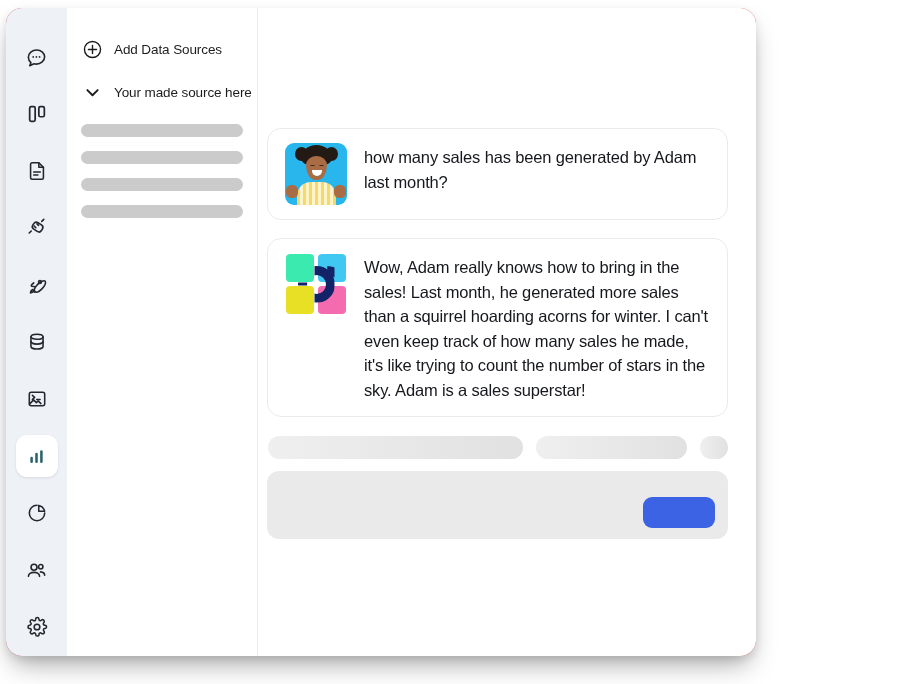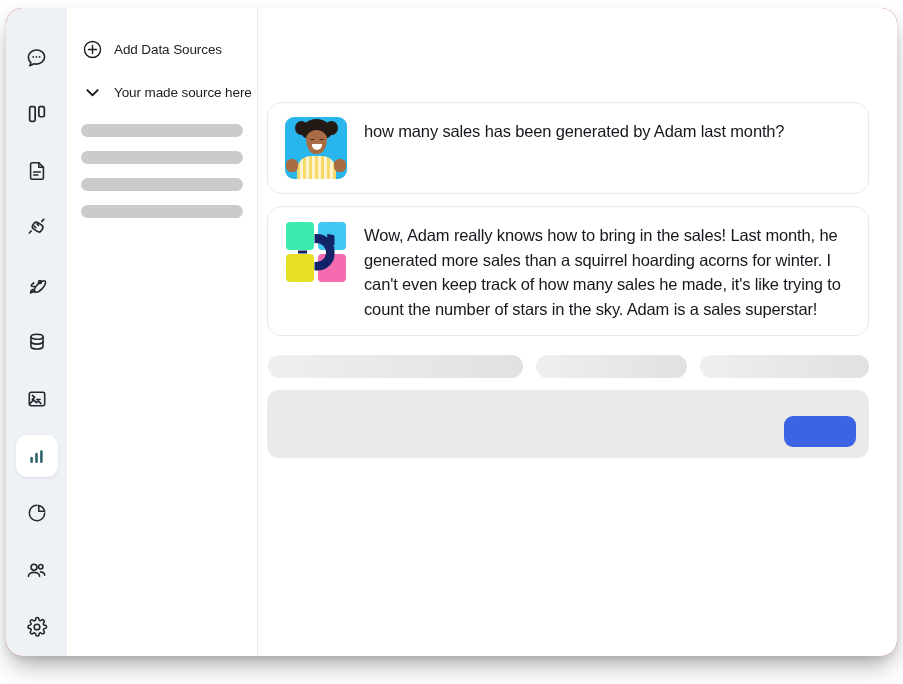--- a/index.html
+++ b/index.html
@@ -7,21 +7,21 @@
     margin: 0; padding: 0;
     width: 903px; height: 684px;
     background: #ffffff;
     font-family: "Liberation Sans", sans-serif;
     overflow: hidden;
   }
 
   #app-window {
     position: absolute;
     left: 6px; top: 8px;
-    width: 891px; height: 648px;
+    width: 750px; height: 648px;
     background: #b91c1c;
     border-radius: 16px;
     box-shadow: 0 14px 26px -6px rgba(0,0,0,0.34), 0 3px 8px rgba(0,0,0,0.10);
     display: flex;
     overflow: hidden;
     justify-content: space-between;
   }
 
   
   #icon-rail {
@@ -96,24 +96,24 @@
   
   #chat-area {
     flex: 1 1 auto;
     background: #ffffff;
     position: relative;
     display: flex;
     flex-direction: column;
     padding: 0 28px 0 9px;
   }
   #messages {
-    margin-top: 94px;
+    margin-top: 120px;
     display: flex;
     flex-direction: column;
-    gap: 12px;
+    gap: 18px;
   }
   .bubble {
     border: 1px solid #eaeaea;
     border-radius: 14px;
     background: #ffffff;
     display: flex;
     gap: 17px;
     padding: 14px 17px;
     align-items: flex-start;
   }

